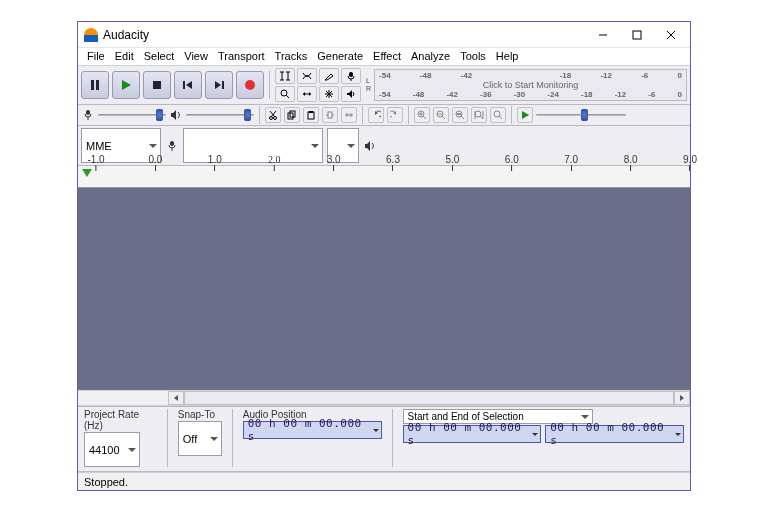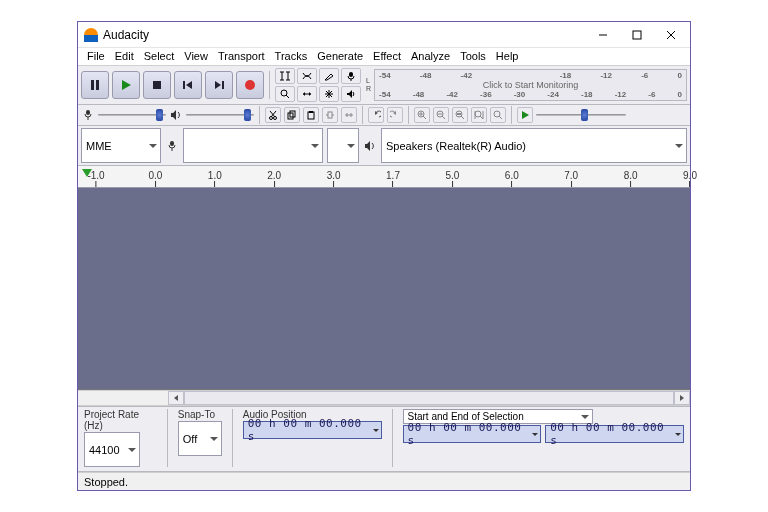--- a/index.html
+++ b/index.html
@@ -107,21 +107,21 @@
     height:22px; background:#f4f4f4; border-bottom:1px solid #9a9aae;
     position:relative; font-size:10px; color:#333;
     display:flex; align-items:flex-end;
     padding-left:18px;
   }
   .ruler .tri {
     position:absolute; left:4px; top:3px;
     width:0;height:0; border:5px solid transparent; border-top:8px solid #2a9d2a;
   }
   .ruler .marks { position:relative; flex:1; height:100%; }
-  .ruler .mark { position:absolute; bottom:0; transform:translateX(-50%); text-align:center; }
+  .ruler .mark { position:absolute; bottom:16px; transform:translateX(-50%); text-align:center; }
   .ruler .mark .tick{ width:1px; height:6px; background:#333; margin:0 auto; }
   
   .tracks {
     flex:1; background:#6b6e8a;
     border-bottom:1px solid #777;
   }
   
   .hscroll {
     height:16px; background:#f0f0f0; border-top:1px solid #cfcfcf; border-bottom:1px solid #cfcfcf;
     display:flex; align-items:center;
@@ -449,48 +449,47 @@
         </svg>
       </span>
     <div class="combo" style="width:140px"></div>
     <div class="combo" style="width:32px"></div>
     <span class="spkicon">
         <svg width="12" height="12">
           <polygon points="1,4 3,4 6,1 6,11 3,8 1,8" fill="#333"></polygon>
           <path d="M8 3a4 4 0 0 1 0 6" fill="none" stroke="#333"></path>
         </svg>
       </span>
-    <div class="combo" style="flex:1">Speakers (Realtek(R) Audio)</div>
   </div>
 
   <div class="ruler">
     <div class="tri"></div>
     <div class="marks" id="ruler-marks">
         <div class="mark" style="left: 0%;">
           <div style="font-size: 10px;">-1.0</div>
           <div class="tick"></div>
         </div>
         <div class="mark" style="left: 10%;">
           <div style="font-size: 10px;">0.0</div>
           <div class="tick"></div>
         </div>
         <div class="mark" style="left: 20%;">
           <div style="font-size: 10px;">1.0</div>
           <div class="tick"></div>
         </div>
-        <div class="mark" style="left: 30%;">
+        <div class="mark" style="left: 30%; font-family: Liberation Serif, serif;">
           <div style="font-size: 10px;">2.0</div>
           <div class="tick"></div>
         </div>
         <div class="mark" style="left: 40%;">
           <div style="font-size: 10px;">3.0</div>
           <div class="tick"></div>
         </div>
         <div class="mark" style="left: 50%;">
-          <div style="font-size: 10px;">1.7</div>
+          <div style="font-size: 10px;">6.3</div>
           <div class="tick"></div>
         </div>
         <div class="mark" style="left: 60%;">
           <div style="font-size: 10px;">5.0</div>
           <div class="tick"></div>
         </div>
         <div class="mark" style="left: 70%;">
           <div style="font-size: 10px;">6.0</div>
           <div class="tick"></div>
         </div>

